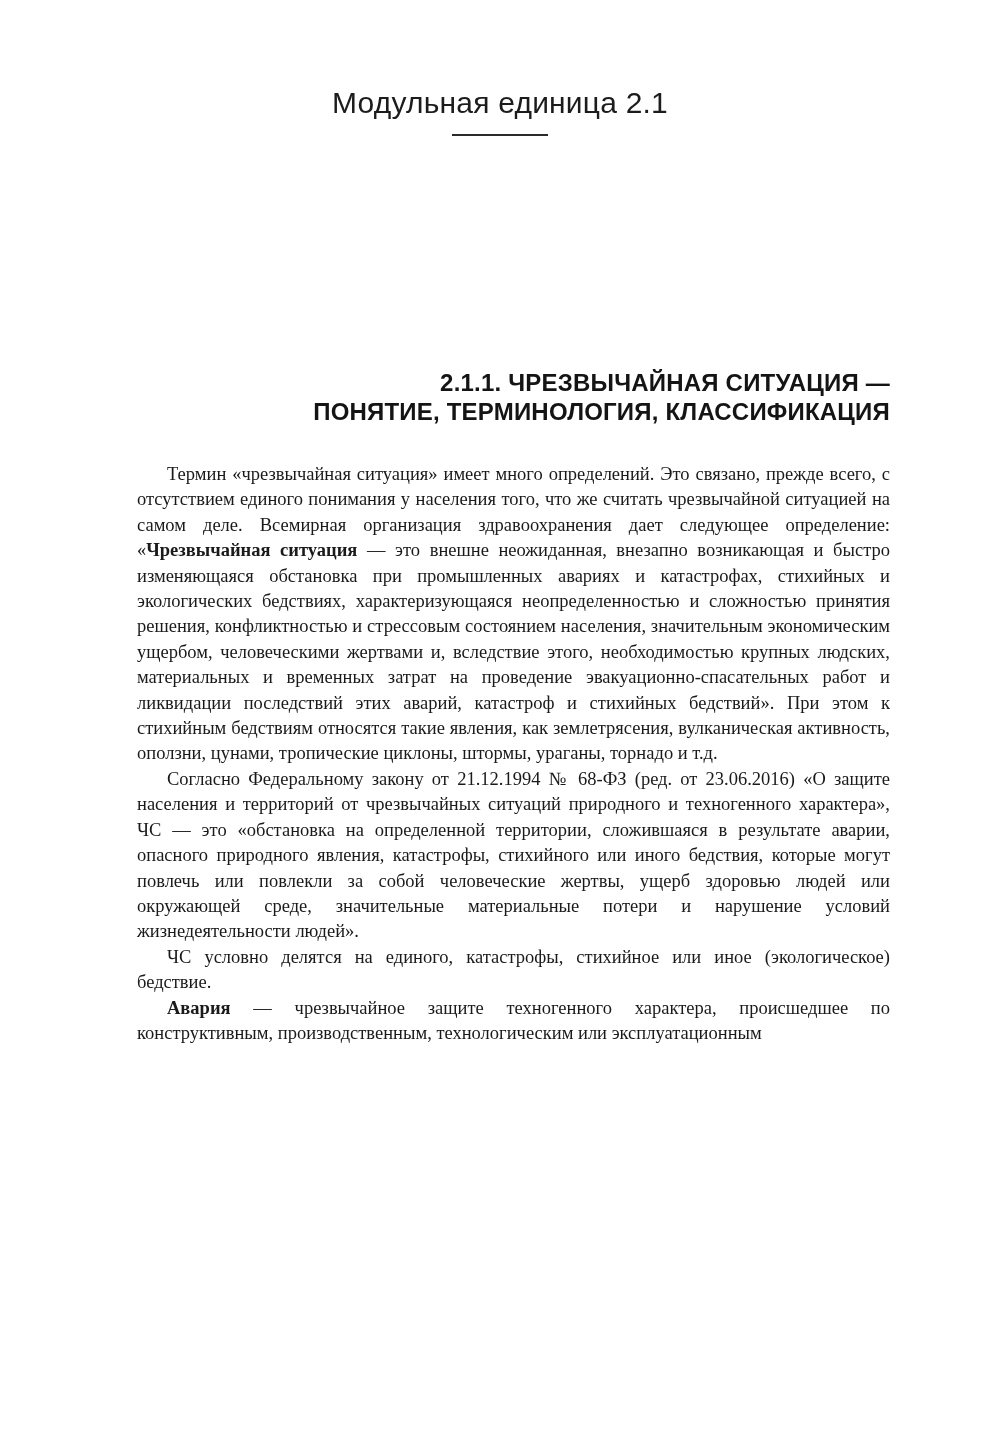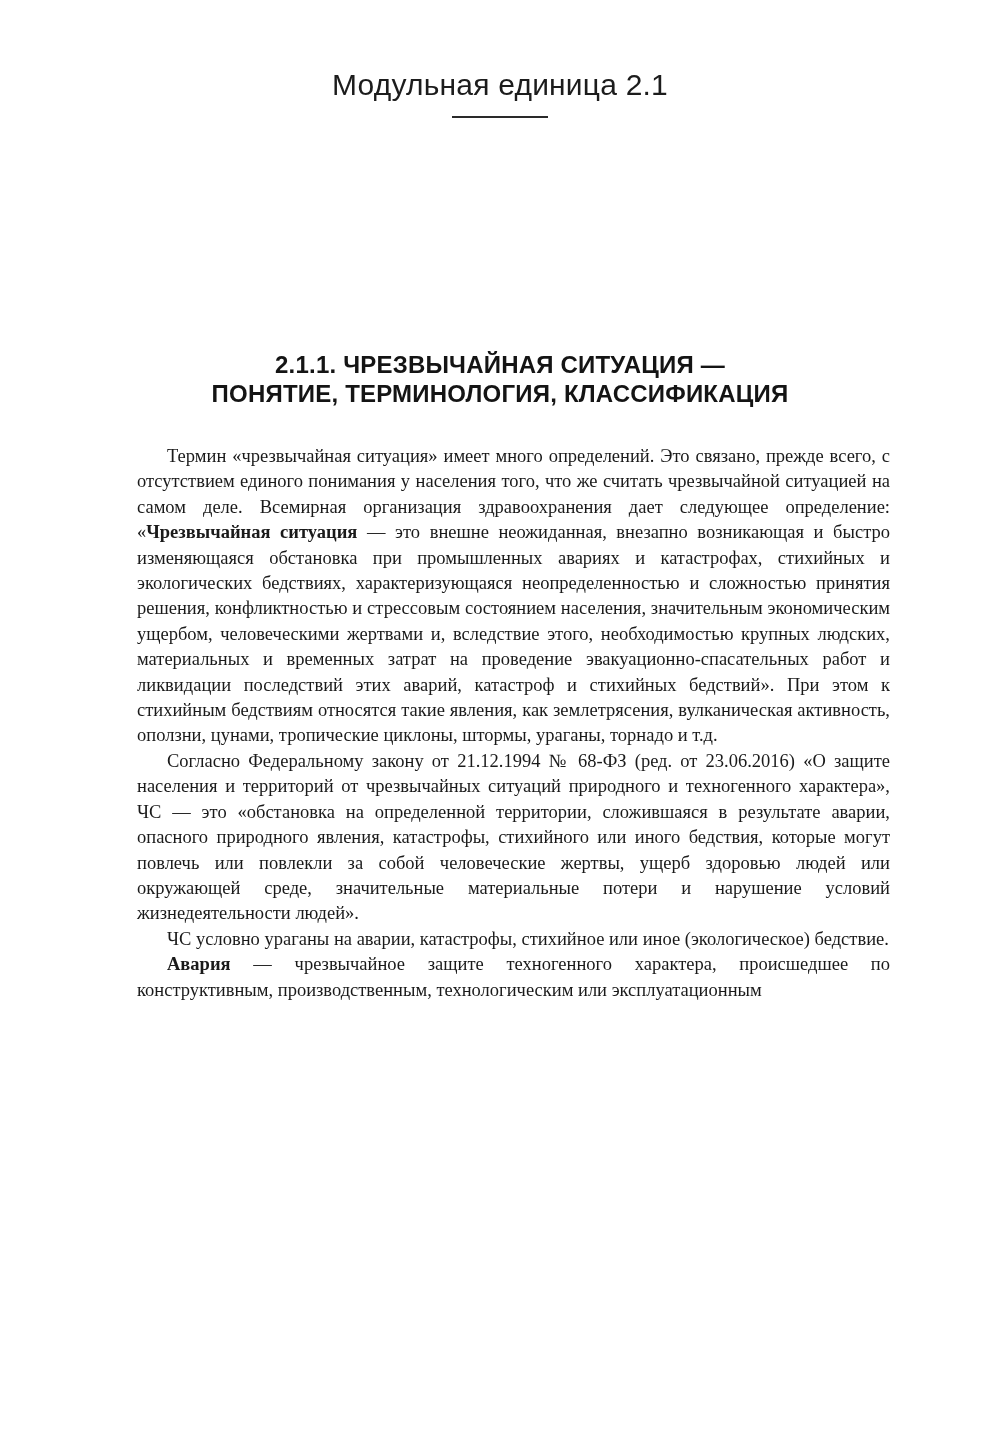--- a/index.html
+++ b/index.html
@@ -8,21 +8,21 @@
     background: #ffffff;
   }
   .page {
     position: relative;
     width: 1000px;
     height: 1454px;
     margin: 0 auto;
     background: #ffffff;
     overflow: hidden;
     box-sizing: border-box;
-    padding-top: 68px;
+    padding-top: 86px;
     color: #1b1b1b;
   }
   .content {
     width: 780px;
     margin: 0 auto;
   }
   .module-label {
     text-align: center;
     font-family: "Liberation Sans", sans-serif;
     font-size: 30px;
@@ -43,21 +43,21 @@
     font-family: "Liberation Sans", sans-serif;
     font-size: 35px;
     line-height: 43px;
     font-weight: 700;
     color: #141414;
     white-space: pre-line;
     letter-spacing: 0.2px;
   }
   .section-heading {
     margin: 232px 0 0 0;
-    text-align: center;
+    text-align: right;
     font-family: "Liberation Sans", sans-serif;
     font-size: 24px;
     line-height: 29px;
     font-weight: 700;
     color: #141414;
     white-space: pre-line;
     letter-spacing: 0.2px;
   }
   .body-text {
     margin-top: 36px;
@@ -89,19 +89,19 @@
     </header>
 
     <h2 class="section-heading">2.1.1. ЧРЕЗВЫЧАЙНАЯ СИТУАЦИЯ —
 ПОНЯТИЕ, ТЕРМИНОЛОГИЯ, КЛАССИФИКАЦИЯ</h2>
 
     <div class="body-text">
       <p><span>Термин «чрезвычайная ситуация» имеет много определений. Это связано, прежде всего, с отсутствием единого понимания у населения того, что же считать чрезвычайной ситуацией на самом деле. Всемирная организация здравоохранения дает следующее определение: «</span><strong>Чрезвычайная ситуация</strong><span> — это внешне неожиданная, внезапно возникающая и быстро изменяющаяся обстановка при промышленных авариях и катастрофах, стихийных и экологических бедствиях, характеризующаяся неопределенностью и сложностью принятия решения, конфликтностью и стрессовым состоянием населения, значительным экономическим ущербом, человеческими жертвами и, вследствие этого, необходимостью крупных людских, материальных и временных затрат на проведение эвакуационно-спасательных работ и ликвидации последствий этих аварий, катастроф и стихийных бедствий». При этом к стихийным бедствиям относятся такие явления, как землетрясения, вулканическая активность, оползни, цунами, тропические циклоны, штормы, ураганы, торнадо и т.д.</span></p>
 
       <p>Согласно Федеральному закону от 21.12.1994 № 68-ФЗ (ред. от 23.06.2016) «О защите населения и территорий от чрезвычайных ситуаций природного и техногенного характера», ЧС — это «обстановка на определенной территории, сложившаяся в результате аварии, опасного природного явления, катастрофы, стихийного или иного бедствия, которые могут повлечь или повлекли за собой человеческие жертвы, ущерб здоровью людей или окружающей среде, значительные материальные потери и нарушение условий жизнедеятельности людей».</p>
 
-      <p>ЧС условно ураганы на аварии, катастрофы, стихийное или иное (экологическое) бедствие.</p>
+      <p>ЧС условно делятся на единого, катастрофы, стихийное или иное (экологическое) бедствие.</p>
 
       <p><strong>Авария</strong><span> — чрезвычайное защите техногенного характера, происшедшее по конструктивным, производственным, технологическим или эксплуатационным</span></p>
     </div>
 
   </div>
 </div>
 
 </body></html>

